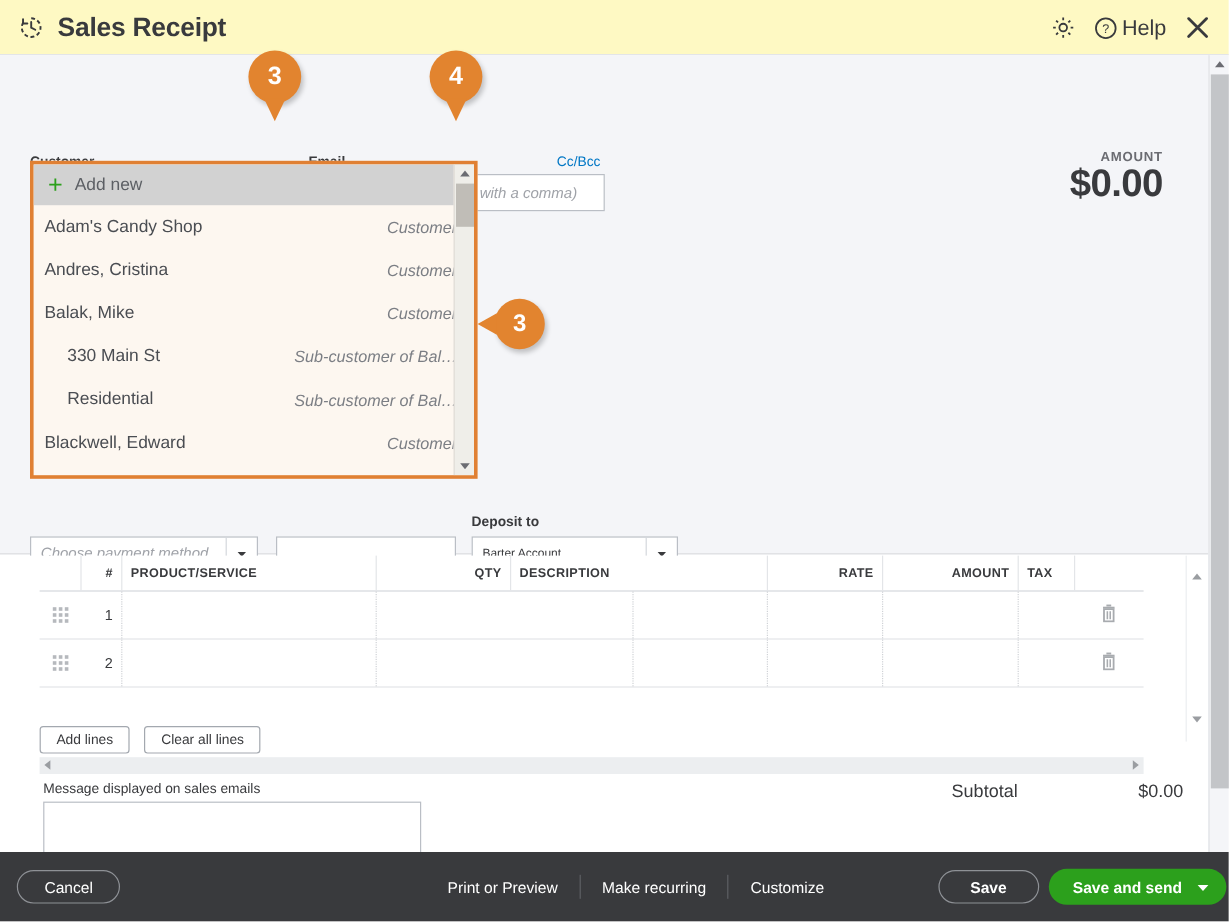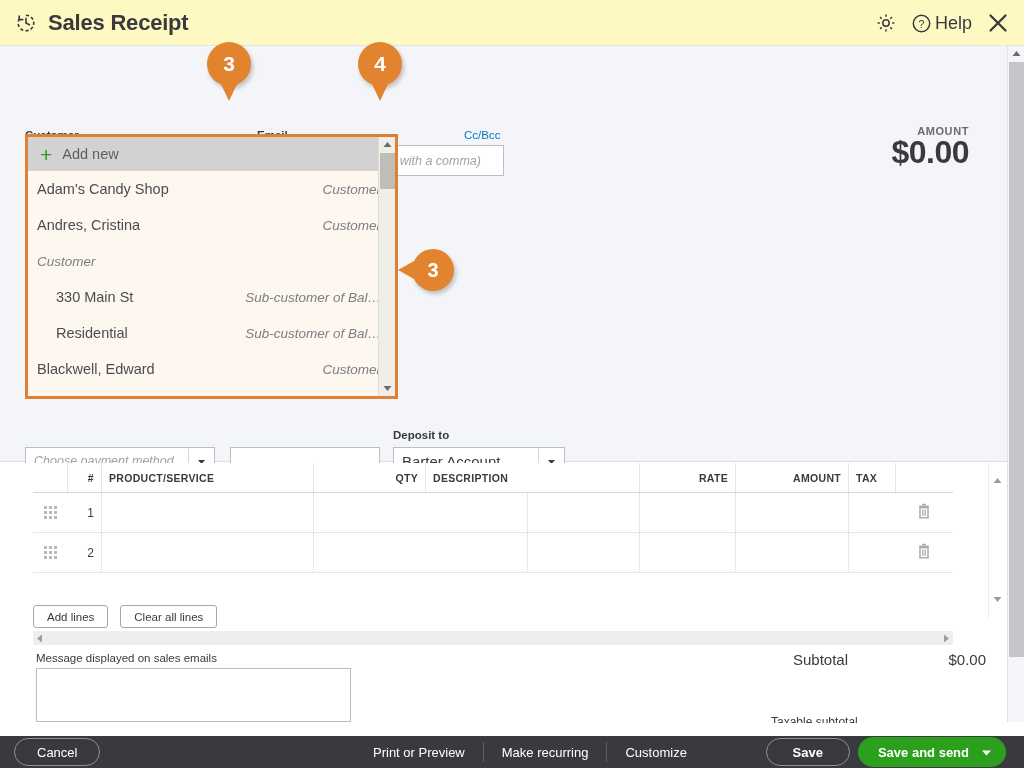--- a/index.html
+++ b/index.html
@@ -220,21 +220,21 @@
     width: 150px; height: 28px;
     background: #ffffff; border: 1px solid #babec5;
   }
   .input-deposit {
     position: absolute; left: 393px; top: 401px;
     width: 172px; height: 28px;
     background: #ffffff; border: 1px solid #babec5;
     display: flex; align-items: center;
   }
   .input-deposit .val {
-    flex: 1; padding-left: 8px; font-size: 15px; color: #393a3d;
+    flex: 1; padding-left: 8px; font-size: 10px; color: #393a3d;
   }
 
   
   .table-area {
     position: absolute; left: 0; top: 463px;
     width: 1007px; height: 183px;
     background: #ffffff;
   }
   .tbl {
     position: absolute; left: 33px; top: 0;
@@ -356,21 +356,21 @@
     display: flex; align-items: center; justify-content: center;
   }
   .page-vscroll .thumb {
     position: absolute; left: 1px; top: 16px;
     width: 16px; height: 595px; background: #c3c5c8;
   }
 
   
   .footer {
     position: absolute; left: 0; bottom: 0;
-    width: 1024px; height: 32px;
+    width: 1024px; height: 58px;
     background: #393a3d;
     display: flex; align-items: center;
   }
   .btn-cancel {
     margin-left: 14px;
     height: 28px; padding: 0 22px;
     border: 1px solid #8e9196; border-radius: 14px;
     background: transparent; color: #ffffff;
     font-size: 13px; cursor: pointer;
     display: flex; align-items: center;
@@ -378,21 +378,21 @@
   .foot-center {
     position: absolute; left: 355px;
     display: flex; align-items: center; gap: 0;
   }
   .foot-link {
     font-size: 13px; color: #ffffff; cursor: pointer;
     padding: 0 18px;
   }
   .foot-sep { width: 1px; height: 20px; background: #5e6064; }
   .foot-right {
-    position: absolute; right: 18px;
+    position: absolute; right: 2px;
     display: flex; align-items: center; gap: 8px;
   }
   .btn-save {
     height: 28px; padding: 0 26px;
     border: 1px solid #8e9196; border-radius: 14px;
     background: transparent; color: #ffffff;
     font-size: 13px; font-weight: bold; cursor: pointer;
     display: flex; align-items: center;
   }
   .btn-saveandsend {
@@ -493,20 +493,21 @@
     <div id="dd-items">
         <div class="dd-row">
           <span class="dd-name">Adam's Candy Shop</span>
           <span class="dd-type">Customer</span>
         </div>
         <div class="dd-row">
           <span class="dd-name">Andres, Cristina</span>
           <span class="dd-type">Customer</span>
         </div>
         <div class="dd-row">
+          <span class="dd-name">Balak, Mike</span>
           <span class="dd-type">Customer</span>
         </div>
         <div class="dd-row sub">
           <span class="dd-name">330 Main St</span>
           <span class="dd-type">Sub-customer of Bal…</span>
         </div>
         <div class="dd-row sub">
           <span class="dd-name">Residential</span>
           <span class="dd-type">Sub-customer of Bal…</span>
         </div>

